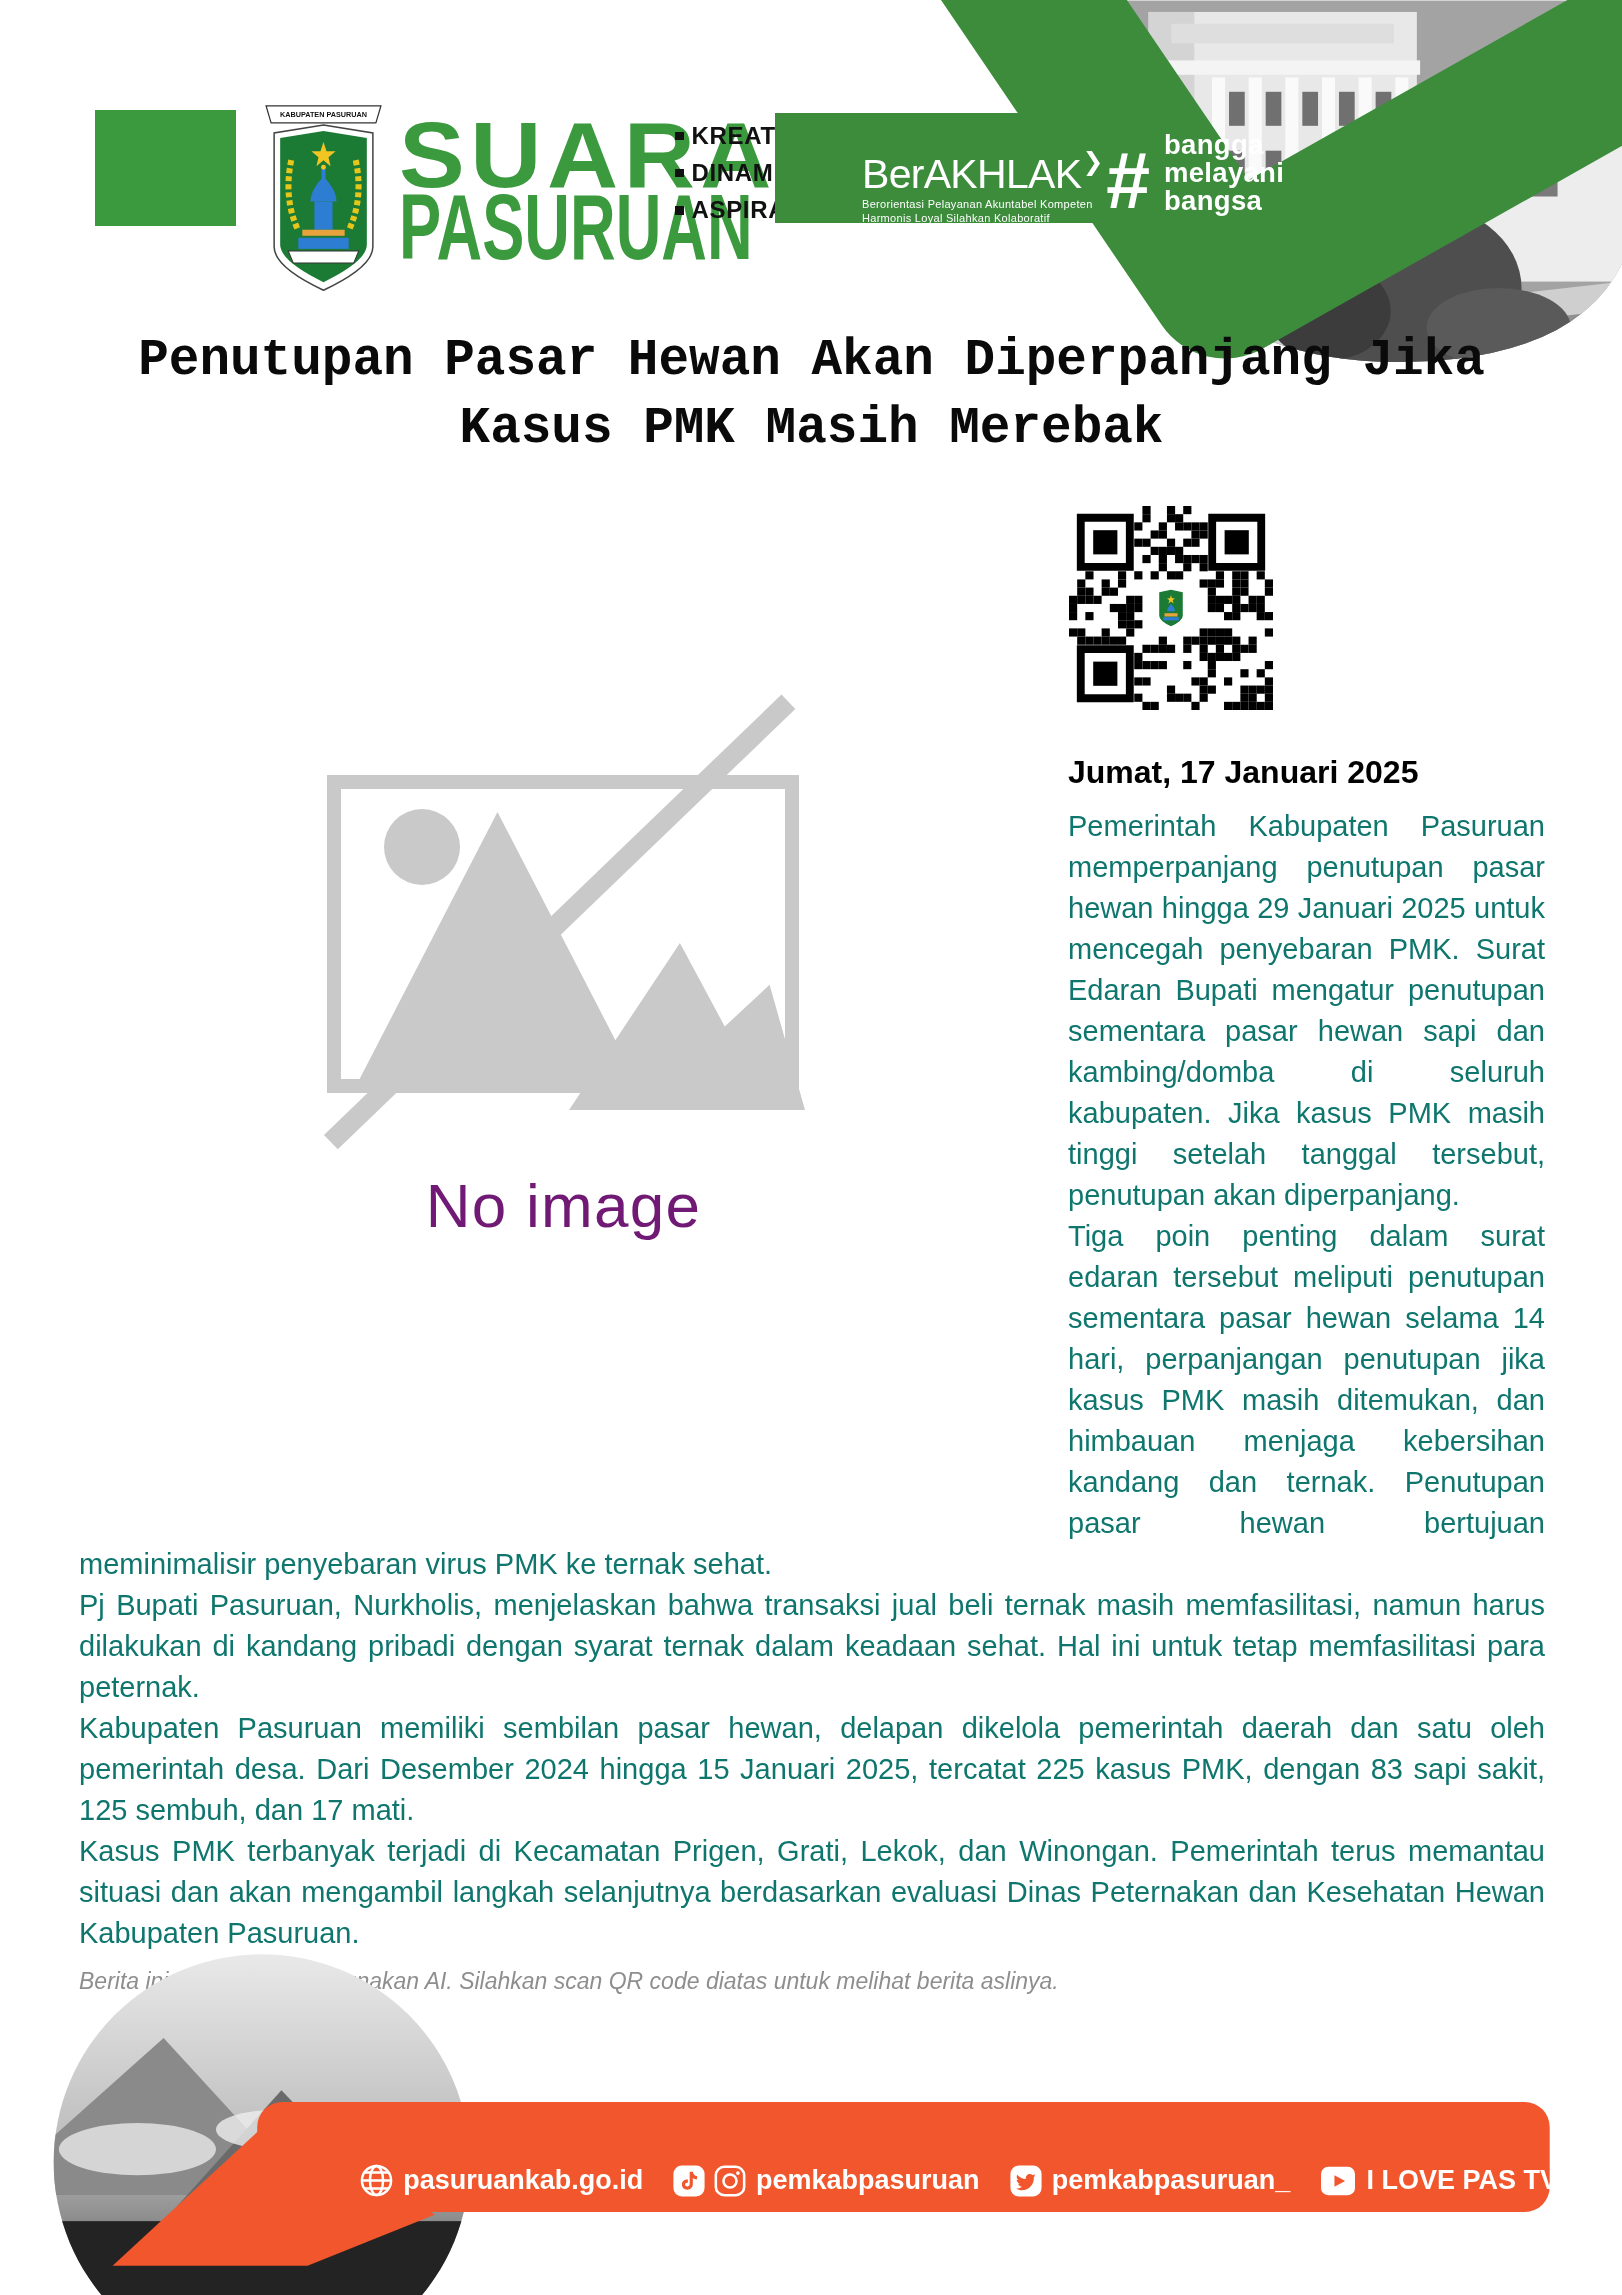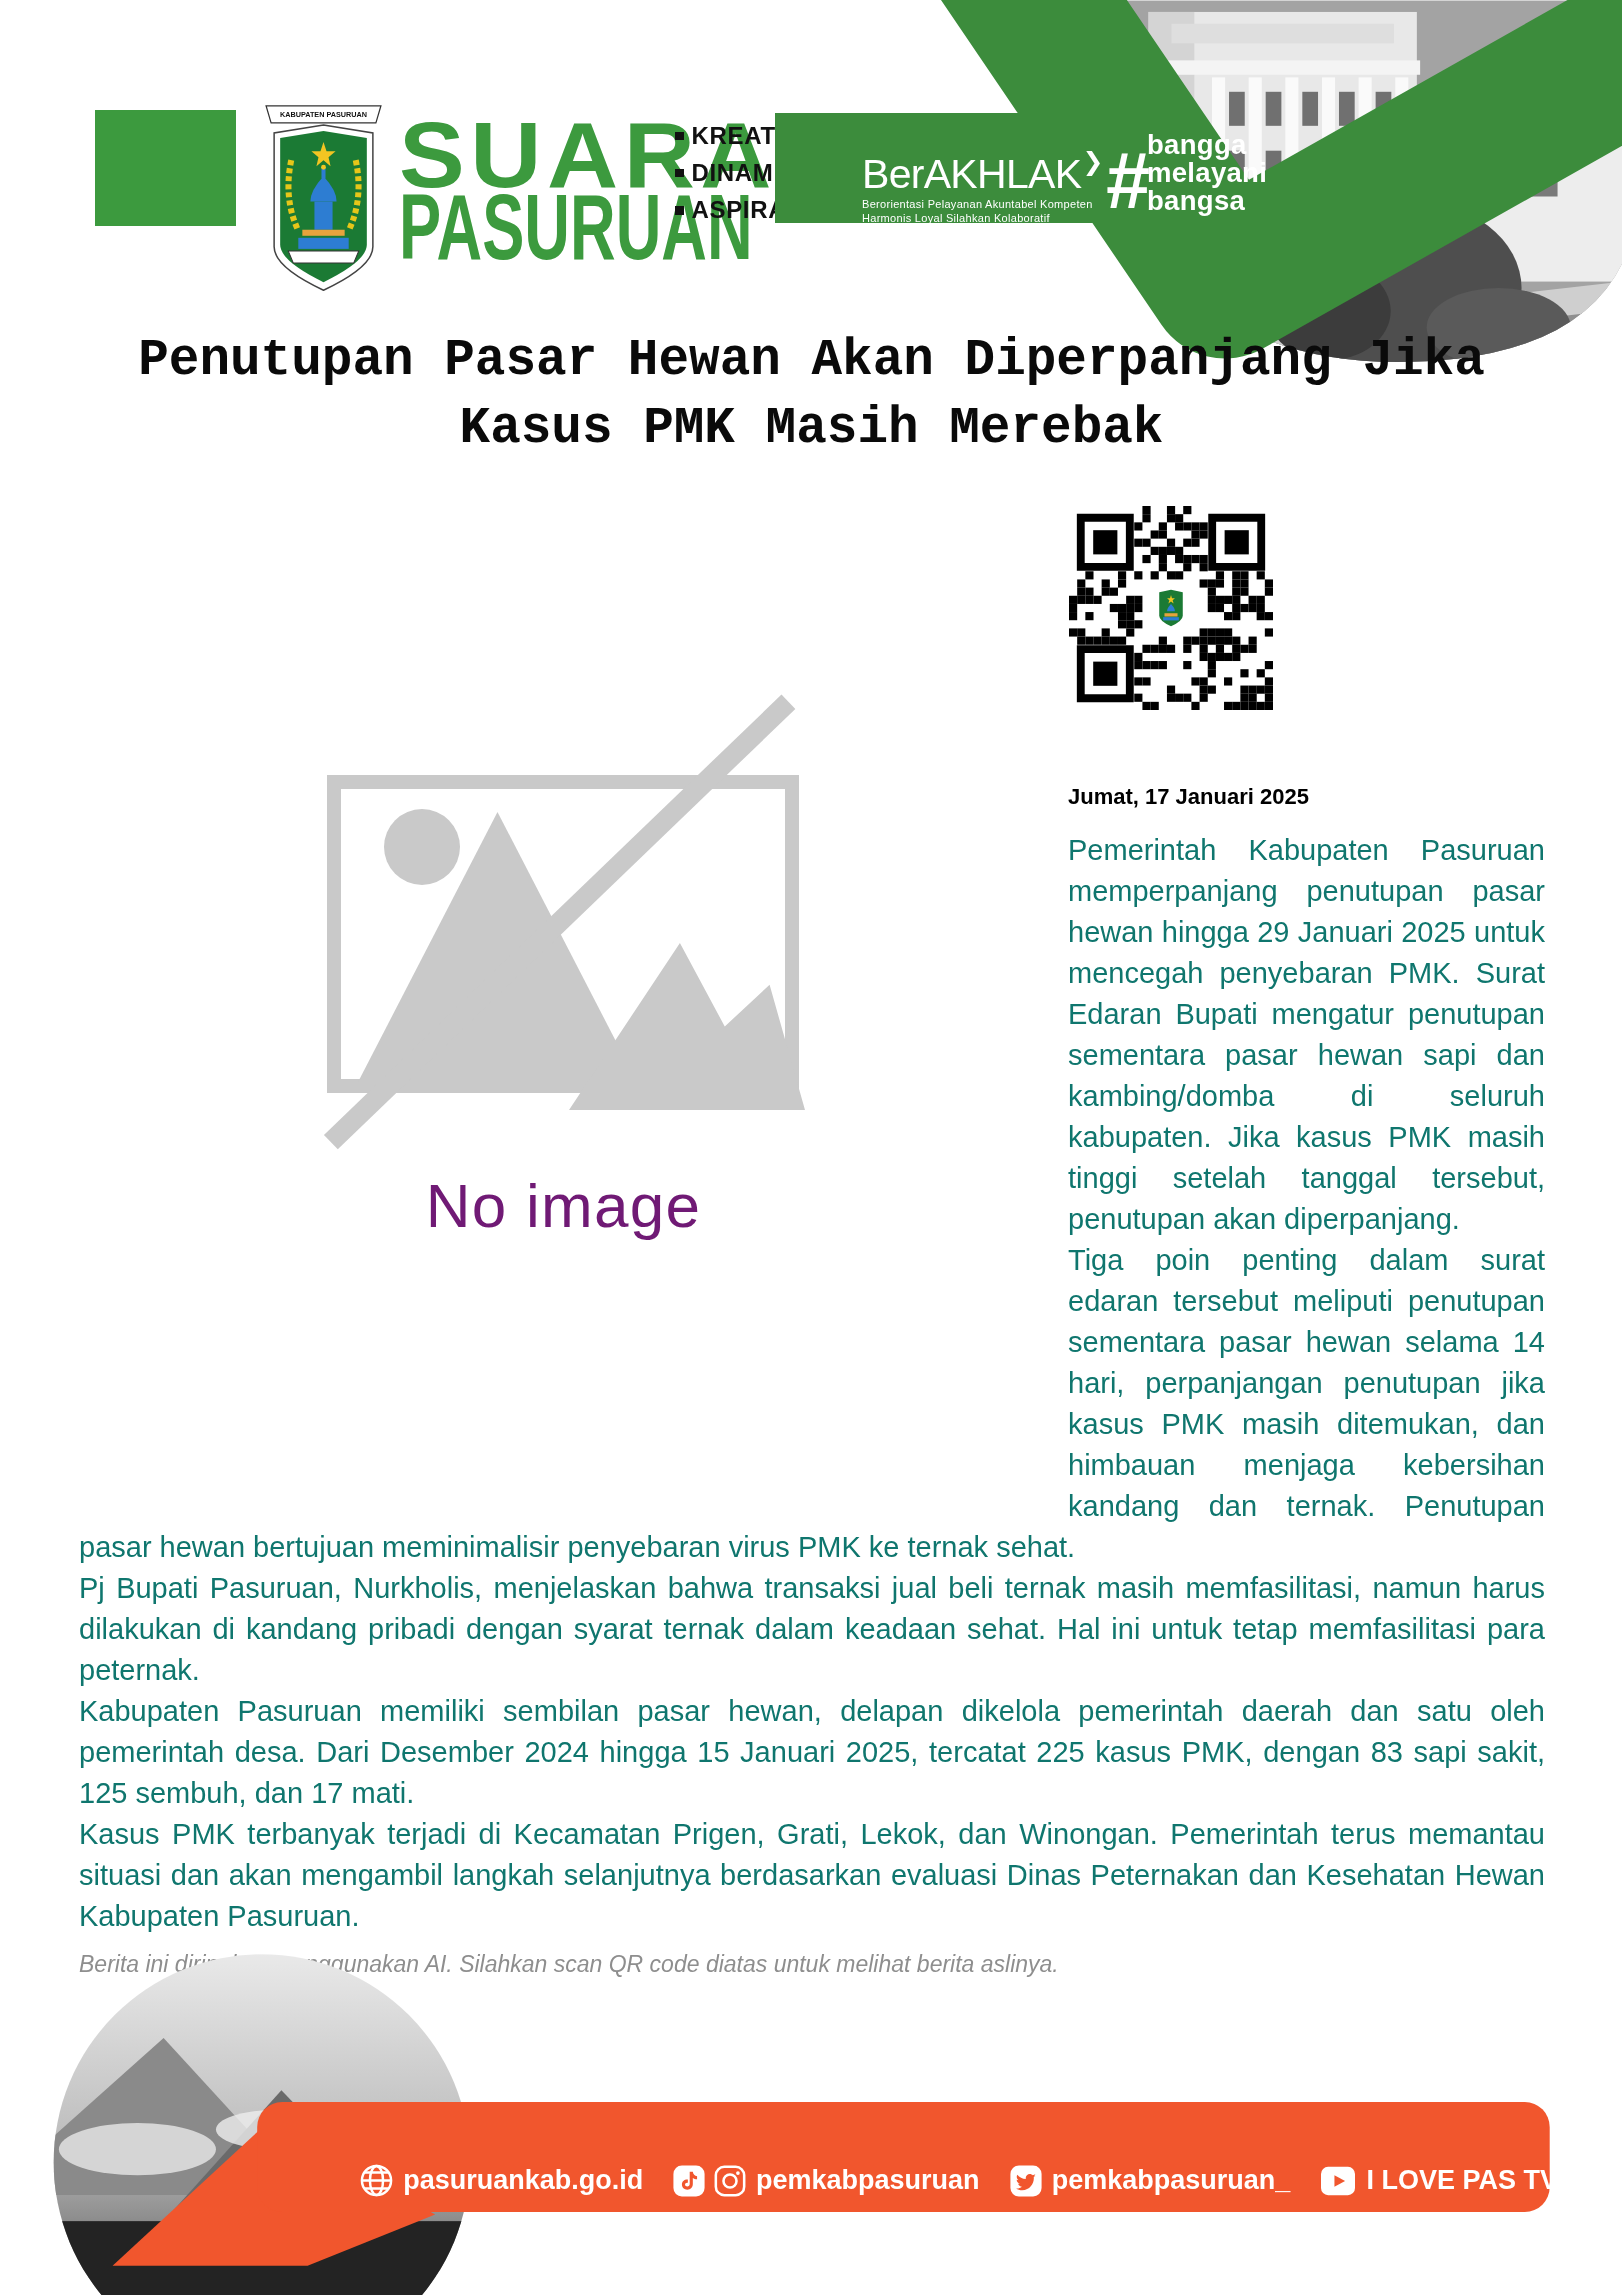--- a/index.html
+++ b/index.html
@@ -24,35 +24,35 @@
   .tag-bullet { width:8.5px; height:8.5px; background:#111; margin-right:7.9px; }
   .tag-label { font-size:24px; font-weight:bold; color:#111; letter-spacing:0.7px; }
 
   #green-band { left:775px; top:113px; width:395px; height:110px; background:#3C8C3C; }
   #berakhlak { left:862px; top:147px; color:#fff; }
   #berakhlak-title { font-size:41px; font-weight:normal; letter-spacing:-0.7px; white-space:nowrap; }
   #berakhlak-chevron { font-size:25px; vertical-align:18.3px; margin-left:1.3px; }
   .berakhlak-sub { font-size:11px; line-height:13.7px; letter-spacing:0.3px; white-space:nowrap; }
   #hashtag { left:1105px; top:131px; color:#fff; width:196px; height:98px; }
   #hash-glyph { position:absolute; left:0; top:3.9px; font-size:79px; font-weight:bold; font-style:italic; }
-  #hash-lines { margin-left:42px; }
+  #hash-lines { margin-left:59px; }
   .hash-line { font-size:27.5px; line-height:28px; font-weight:bold; letter-spacing:0.3px; }
 
   
   #article-title { left:0; top:327px; width:1623px; text-align:center;
                    font-size:51px; font-weight:bold; line-height:68px; color:#0a0a0a;font-family:Liberation Mono, monospace; }
 
   
   #qr-box { left:1069px; top:506px; width:204px; height:204px; background:#fff; }
   #qr-box svg { width:100%; height:100%; }
 
   
   #article { left:79px; top:753px; width:1466px; }
   #float-spacer { float:left; width:989px; height:753px; position:relative; }
-  #date-line { font-size:22px; font-weight:bold; line-height:39px; margin-bottom:14.4px;margin-top:24px; }
+  #date-line { font-size:32px; font-weight:bold; line-height:39px; margin-bottom:14.4px; }
   .para { font-size:29px; line-height:41px; text-align:justify; color:#0f766e; }
   #ai-note { font-size:23px; font-style:italic; color:#8e8e8e; margin-top:13px; line-height:29px; }
 
   
   #no-image { position:absolute; left:213px; top:-72px; width:523px; height:589px; }
   #ph-frame { position:absolute; left:35px; top:94px; width:472px; height:318px;
               border:14.4px solid #c9c9c9; background:#fff; }
   #ph-circle { position:absolute; left:92px; top:128px; width:76px; height:76px;
                border-radius:50%; background:#c9c9c9; }
   #ph-mtn1 { position:absolute; left:65px; top:131px; width:281px; height:272px; background:#c9c9c9;

